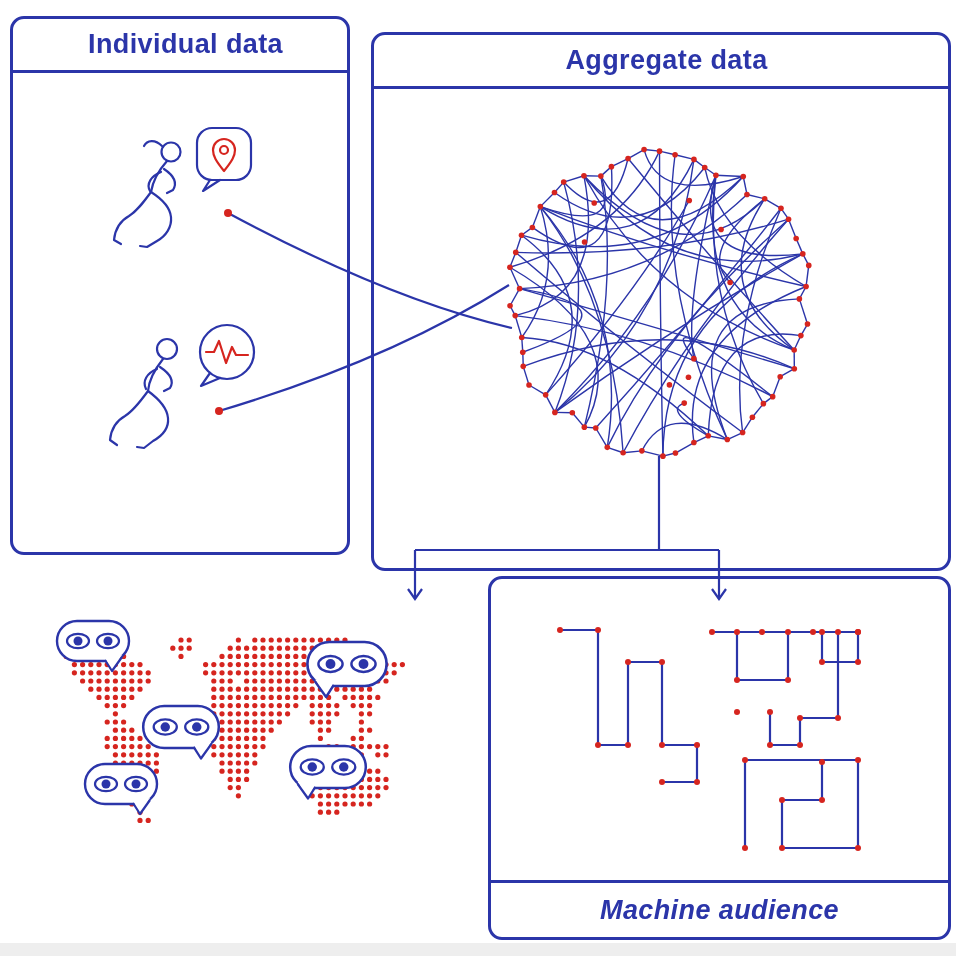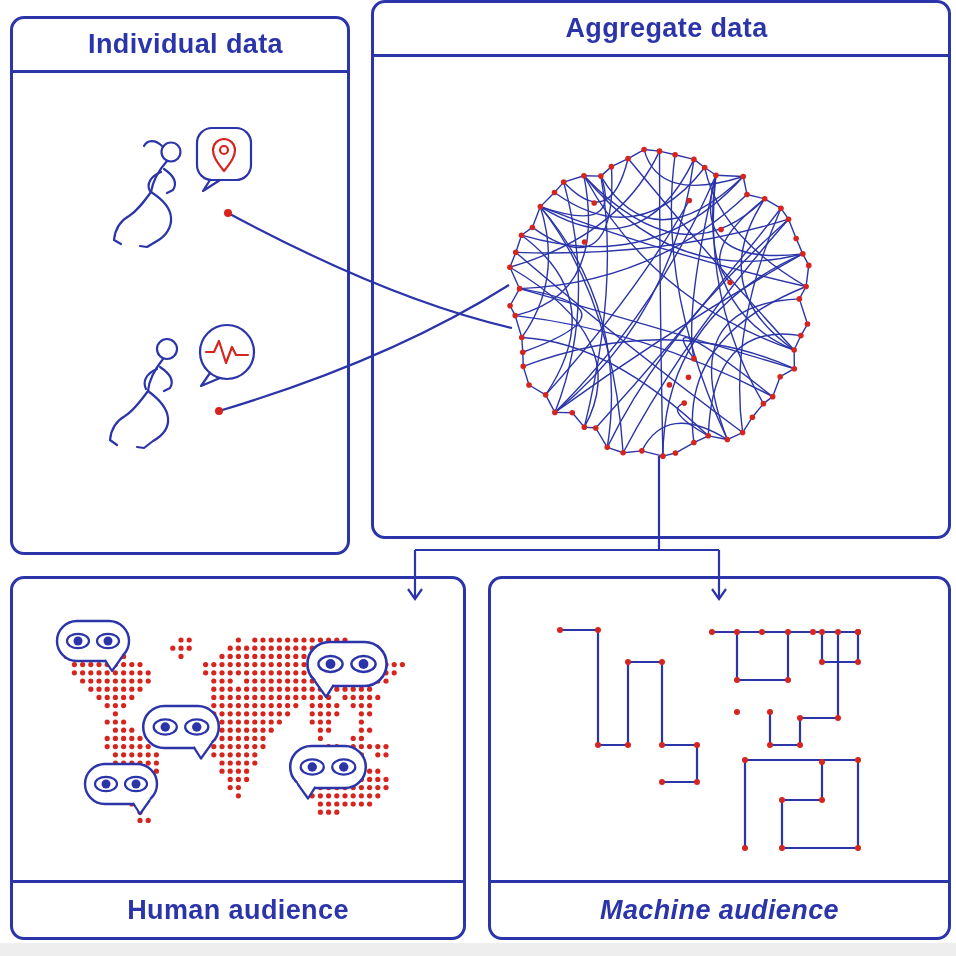--- a/index.html
+++ b/index.html
@@ -5,21 +5,21 @@
   html,body{margin:0;padding:0;background:#fff;}
   .canvas{position:relative;width:956px;height:956px;background:#fff;overflow:hidden;
           font-family:"Liberation Sans",sans-serif;}
   .panel{position:absolute;border:3px solid var(--blue);border-radius:14px;background:#fff;z-index:1;}
   .hdr{position:absolute;top:0;left:0;right:0;height:51px;border-bottom:3px solid var(--blue);
        display:flex;align-items:center;justify-content:center;padding-left:11px;}
   .ftr{position:absolute;bottom:0;left:0;right:0;height:54px;border-top:3px solid var(--blue);
        display:flex;align-items:center;justify-content:center;}
   .title{color:var(--blue);font-weight:bold;font-size:27px;letter-spacing:.4px;}
   #p-individual{left:10px;top:16px;width:334px;height:533px;}
-  #p-aggregate{left:371px;top:0;width:574px;height:533px;}
+  #p-aggregate{left:371px;top:32px;width:574px;height:533px;}
   #p-human{left:10px;top:576px;width:450px;height:358px;}
   #p-machine{left:488px;top:576px;width:457px;height:358px;font-style:italic;}
   #art{position:absolute;left:0;top:0;width:956px;height:956px;z-index:2;pointer-events:none;}
   .blue-line{stroke:var(--blue);fill:none;stroke-width:2.2;stroke-linecap:round;stroke-linejoin:round;}
   .red-line{stroke:var(--red);fill:none;stroke-width:2.2;stroke-linecap:round;stroke-linejoin:round;}
   .net-edge{stroke:var(--blue);stroke-width:1.4;fill:none;}
   .bottom-strip{position:absolute;left:0;right:0;bottom:0;height:13px;background:#eeeeee;z-index:0;}
 </style>
 </head>
 <body>
@@ -33,25 +33,20 @@
       <span class="title">Individual data</span>
     </div>
   </div>
 
   <div class="panel" id="p-aggregate">
     <div class="hdr">
       <span class="title">Aggregate data</span>
     </div>
   </div>
 
-  <div class="panel" id="p-human">
-    <div class="ftr">
-      <span class="title">Human audience</span>
-    </div>
-  </div>
 
   <div class="panel" id="p-machine">
     <div class="ftr">
       <span class="title">Machine audience</span>
     </div>
   </div>
 
   <svg id="art" viewBox="0 0 956 956">
     <g id="connectors">
         <path d="M228,213 Q390,300 512,328" fill="none" stroke="#2b35a9" stroke-width="2.2"></path>

